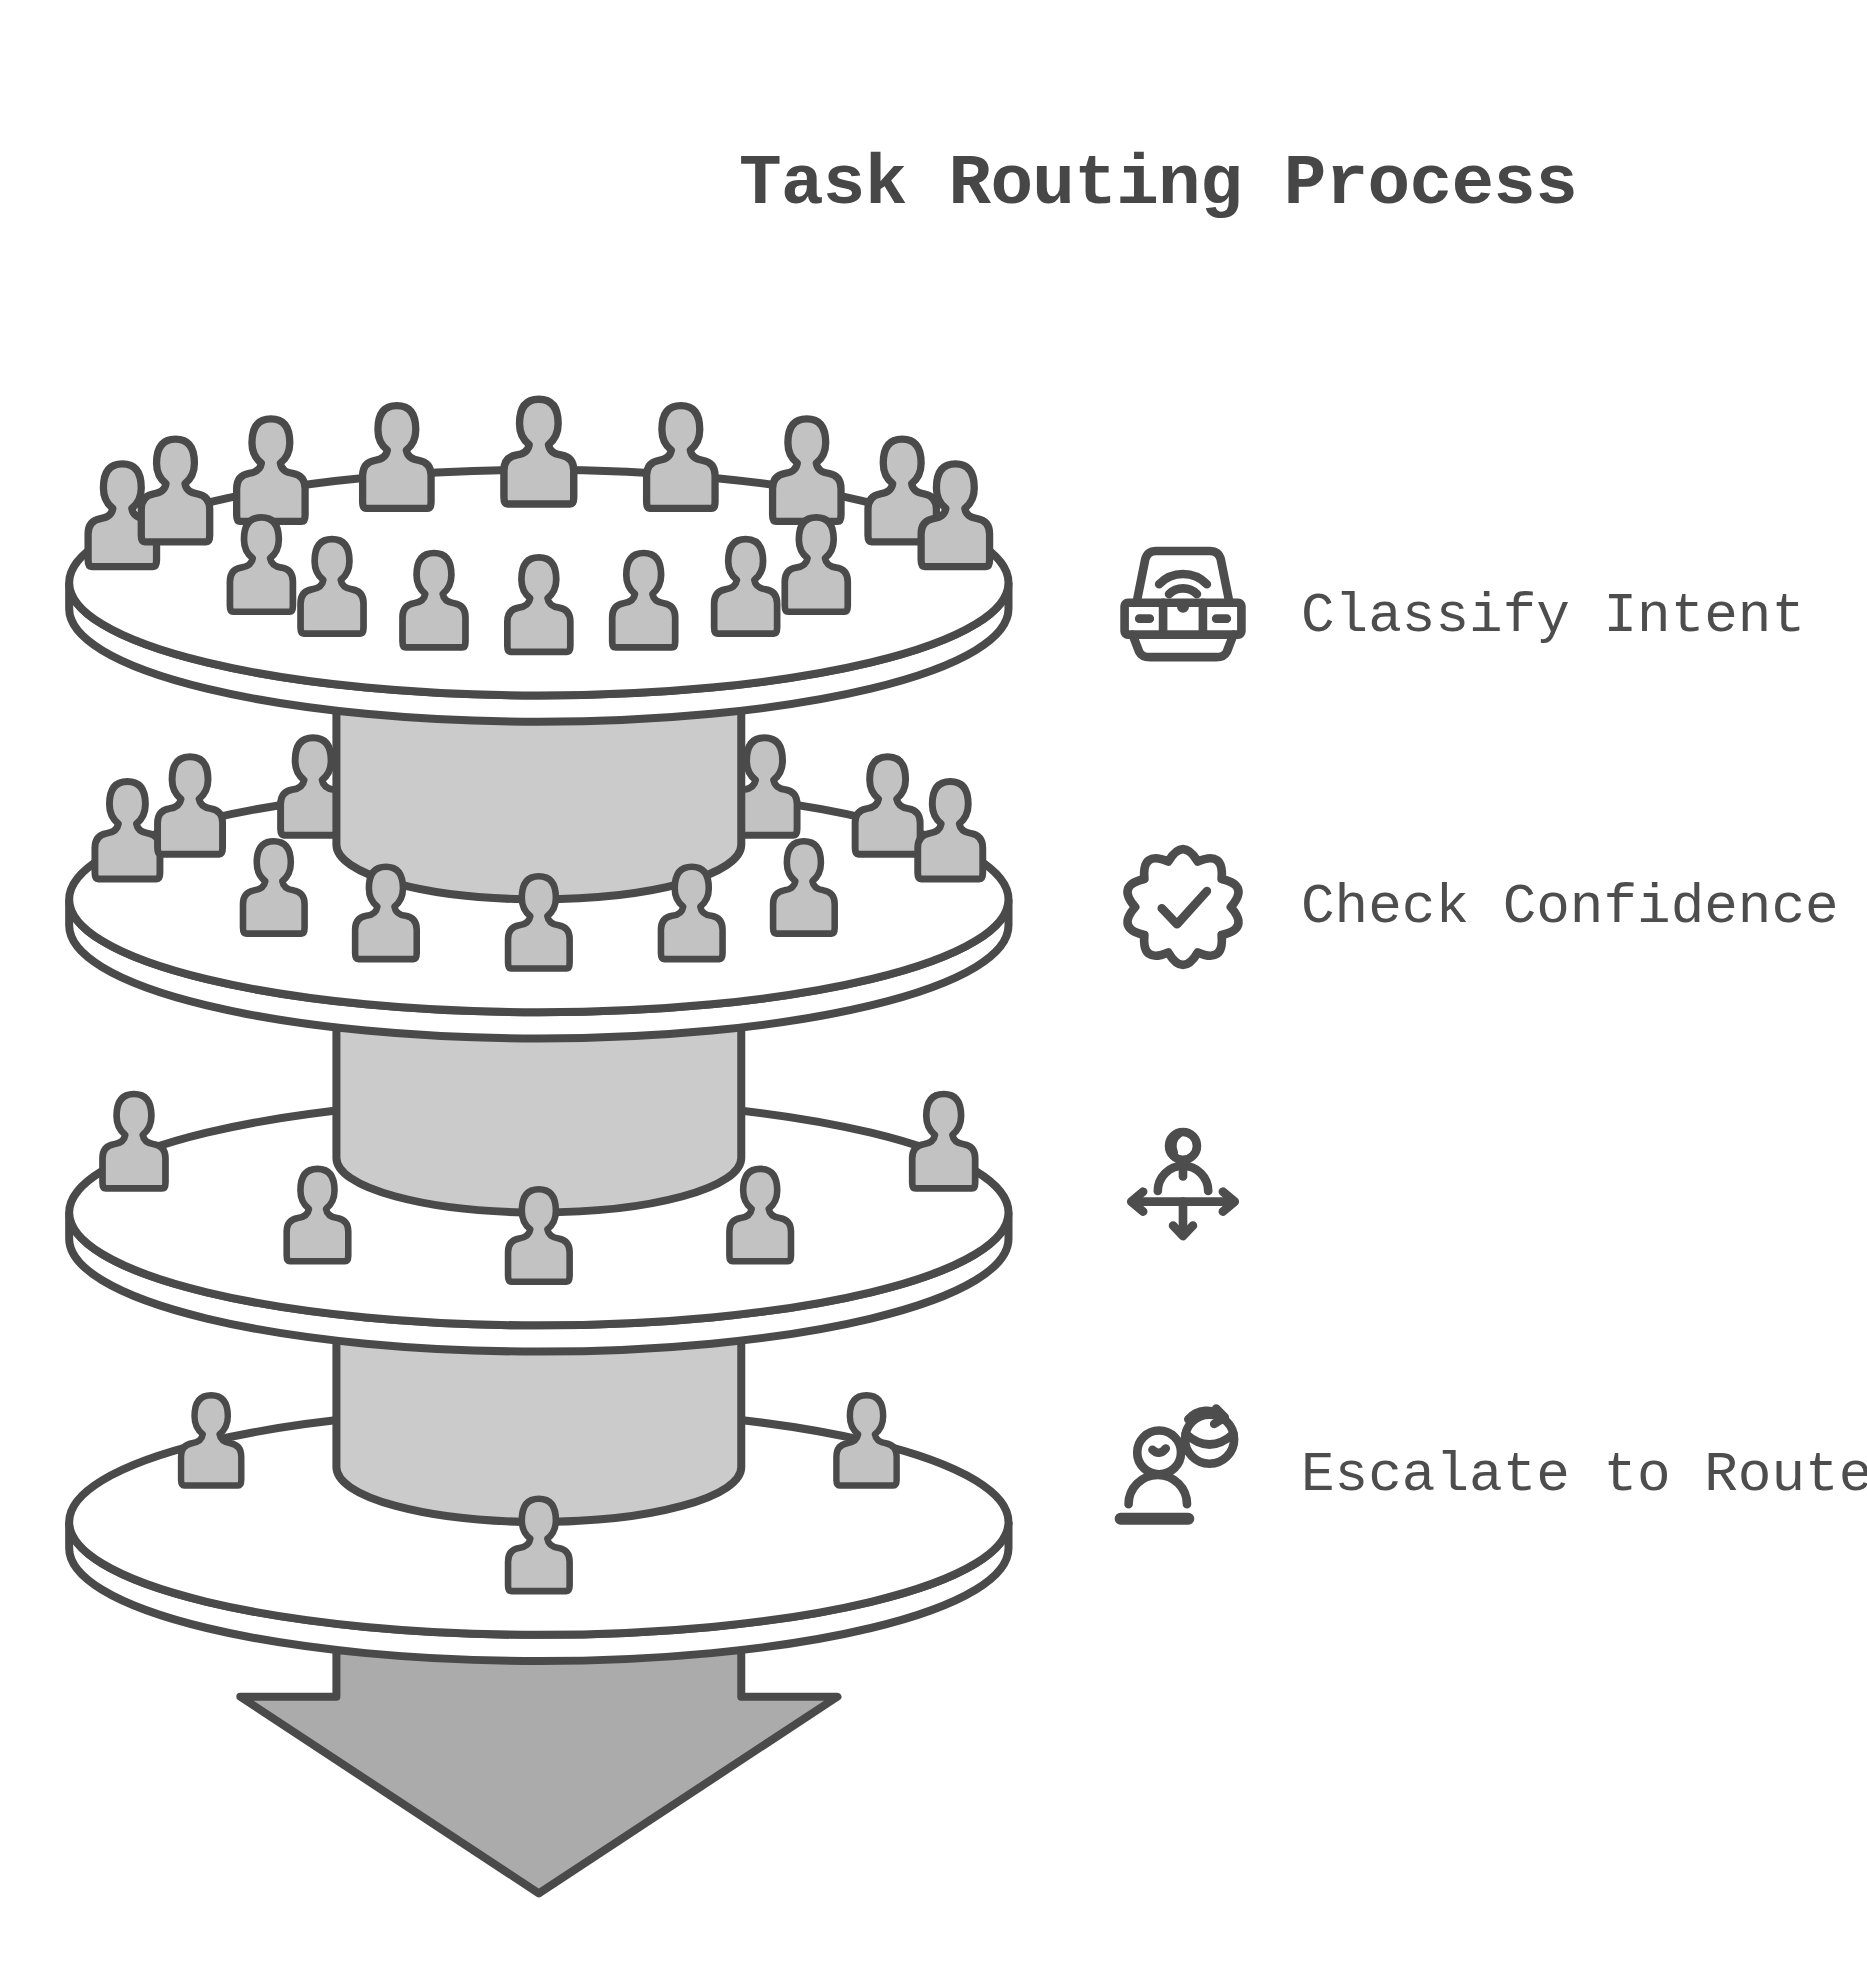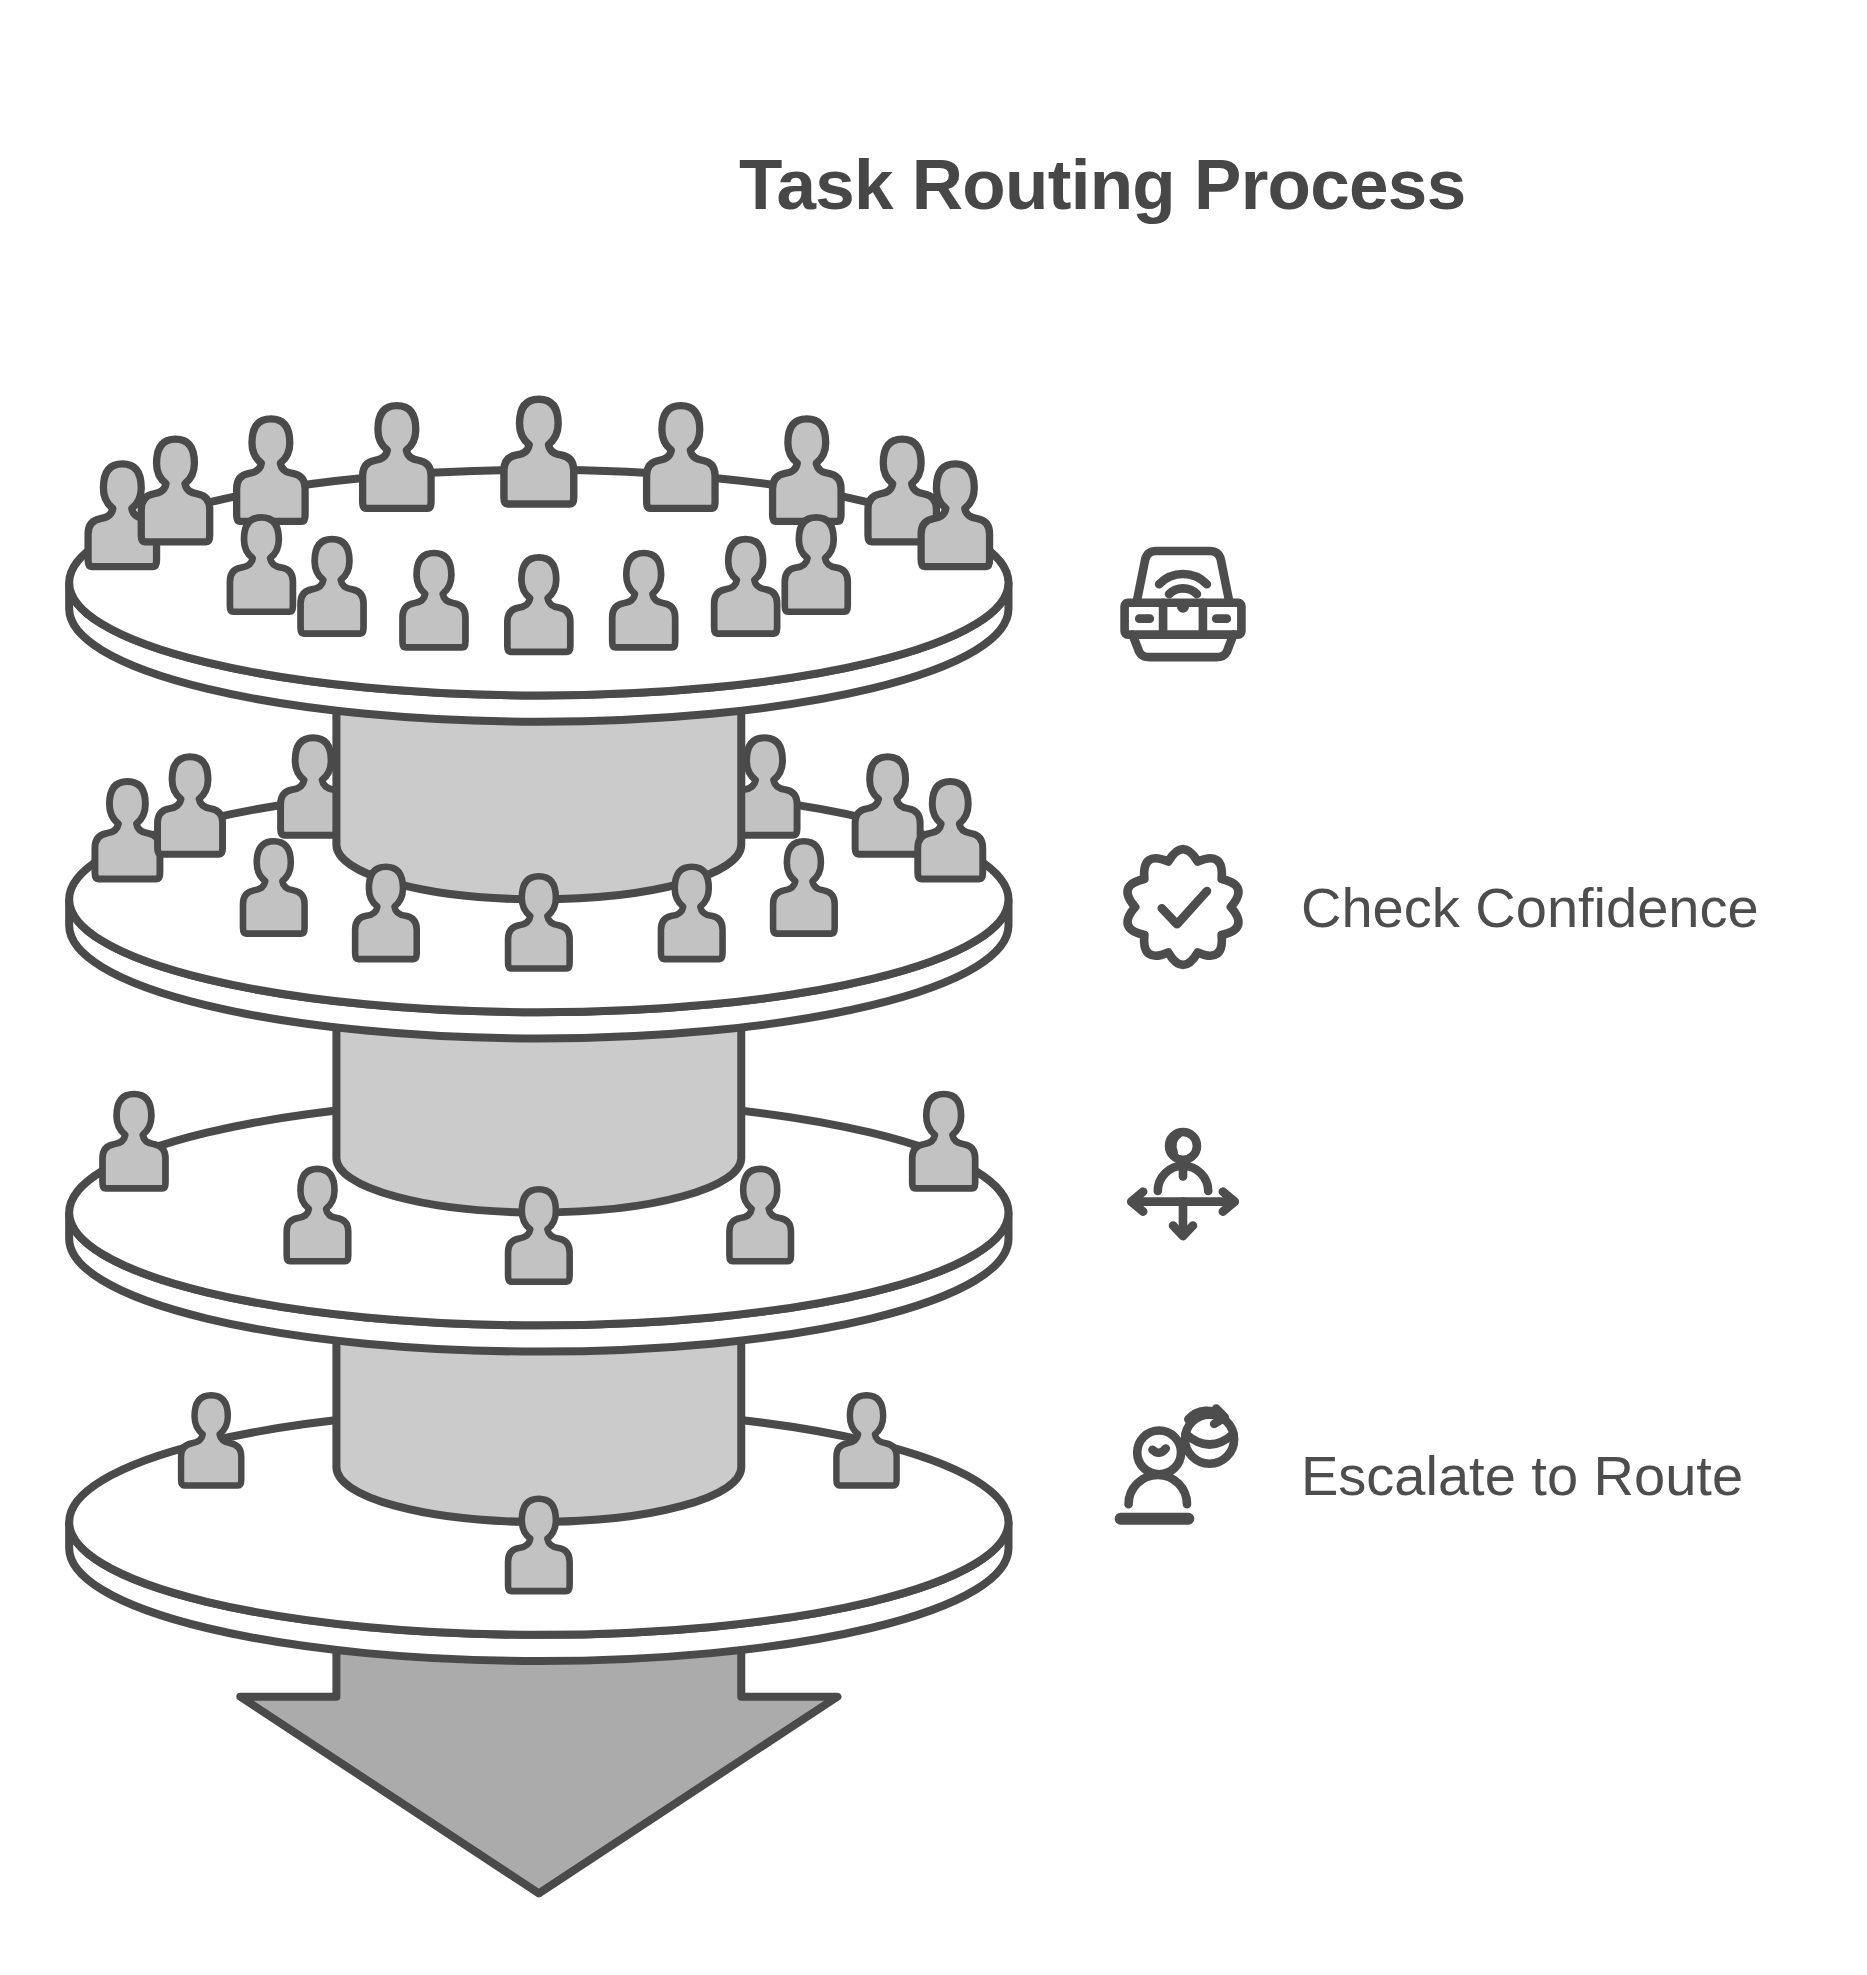--- a/index.html
+++ b/index.html
@@ -1,17 +1,17 @@
 <!DOCTYPE html>
 <html style="font-size:11.7px"><head>
 <meta charset="utf-8">
 <style>
   html,body{margin:0;padding:0;background:#ffffff;}
   .canvas{position:relative;width:1867px;height:1975px;background:#ffffff;
-          font-family:Liberation Sans, sans-serif;overflow:hidden;text-align:center;}
+          font-family:Liberation Mono, monospace;overflow:hidden;text-align:center;}
   .page-title{position:absolute;left:739px;top:144px;font-size:71px;font-weight:bold;
               color:#474747;white-space:nowrap;letter-spacing:-0.7px;}
   .funnel-svg{position:absolute;left:0;top:0;}
   .step-row{position:absolute;left:1110px;display:flex;align-items:center;gap:45px;}
   .step-row.r1{top:543px}
   .step-row.r2{top:834px}
   .step-row.r3{top:1122px}
   .step-row.r4{top:1402px}
   .step-icon{width:146px;height:146px;flex:none;display:block;}
   .step-label{font-size:56px;color:#4d4d4d;white-space:nowrap;}
@@ -101,20 +101,21 @@
     <svg class="step-icon" viewBox="-110 -110 220 220">
       <path class="ic" d="M -70,-20 L -57,-85 Q -54,-98 -40,-98 L 40,-98 Q 54,-98 57,-85 L 70,-20"></path>
       <path class="ic" d="M -36,-48 A 50,50 0 0 1 36,-48"></path>
       <path class="ic" d="M -21,-33 A 30,30 0 0 1 21,-33"></path>
       <circle class="ic-fill" cx="0" cy="-14" r="9"></circle>
       <rect class="ic" x="-88" y="-20" width="176" height="48" rx="5"></rect>
       <path class="ic" d="M -30,-20 L -30,28 M 30,-20 L 30,28"></path>
       <path class="ic" d="M -66,4 L -50,4 M 50,4 L 66,4"></path>
       <path class="ic" d="M -76,28 L -66,54 Q -62,62 -50,62 L 50,62 Q 62,62 66,54 L 76,28"></path>
     </svg>
+    <span class="step-label">Classify Intent</span>
   </div>
 
   <div class="step-row r2">
     <svg class="step-icon" viewBox="-110 -110 220 220">
       <path class="ic" d="M 72,0 Q 100.8,32.8 58.2,42.3 Q 62.3,85.8 22.2,68.5 Q 0,106 -22.2,68.5
                          Q -62.3,85.8 -58.2,42.3 Q -100.8,32.8 -72,0 Q -100.8,-32.8 -58.2,-42.3
                          Q -62.3,-85.8 -22.2,-68.5 Q 0,-106 22.2,-68.5 Q 62.3,-85.8 58.2,-42.3
                          Q 100.8,-32.8 72,0 Z"></path>
       <path class="ic" d="M -32,2 L -9,26 L 36,-24"></path>
     </svg>

